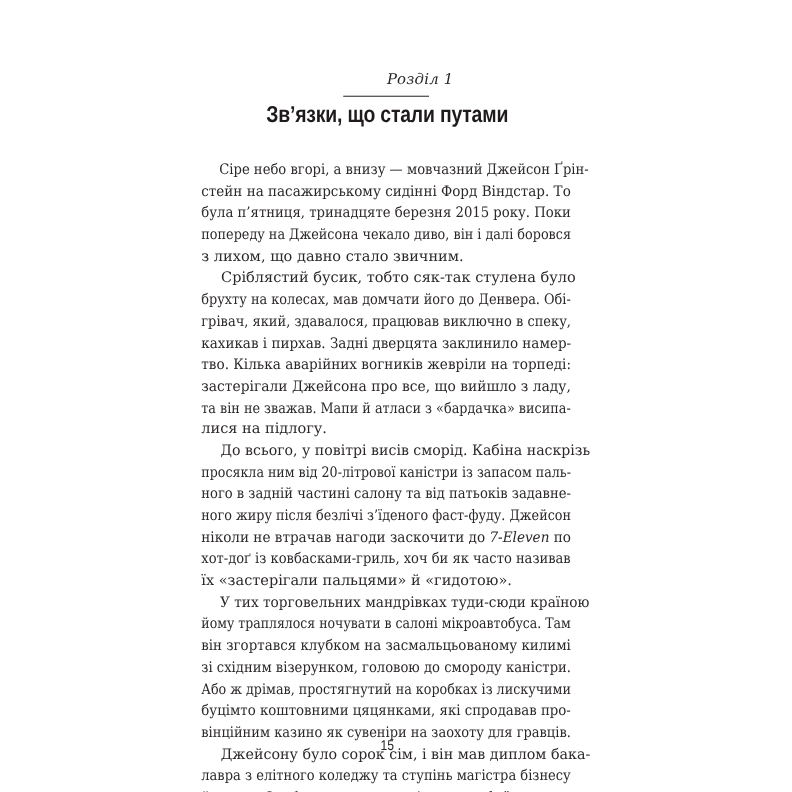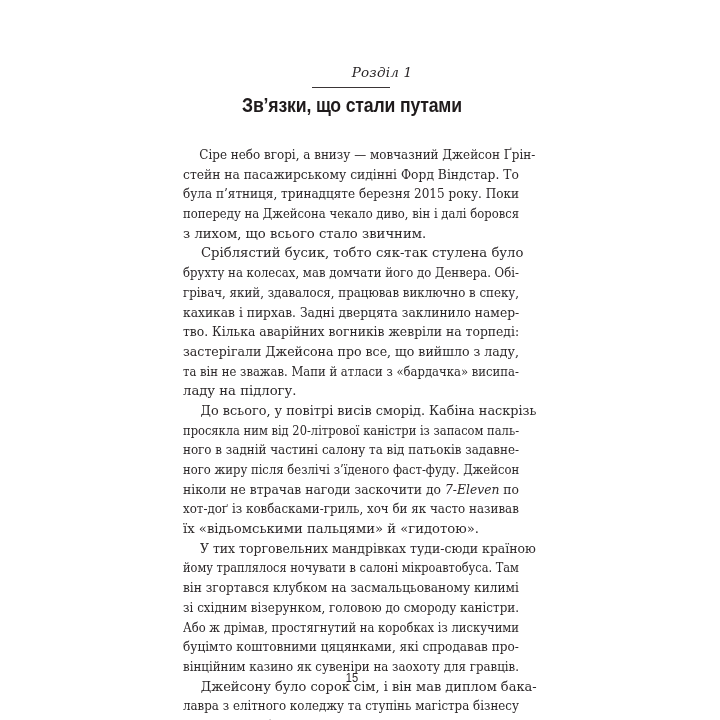--- a/index.html
+++ b/index.html
@@ -103,42 +103,42 @@
   <div class="chapter-rule"></div>
   <div class="chapter-title">Зв’язки, що стали путами</div>
 
   <div class="body-text">
 
     <div>
       <span class="line indent" style="transform: scaleX(0.906); width: 370.797px;">Сіре небо вгорі, а внизу — мовчазний Джейсон Ґрін-</span>
       <span class="line" style="transform: scaleX(0.932); width: 360.391px;">стейн на пасажирському сидінні Форд Віндстар. То</span>
       <span class="line" style="transform: scaleX(0.912); width: 368.359px;">була п’ятниця, тринадцяте березня 2015 року. Поки</span>
       <span class="line" style="transform: scaleX(0.882); width: 381.094px;">попереду на Джейсона чекало диво, він і далі боровся</span>
-      <span class="line last">з лихом, що всього стало звичним.</span>
+      <span class="line last">з лихом, що давно стало звичним.</span>
     </div>
 
     <div>
       <span class="line indent">Сріблястий бусик, тобто сяк-так стулена було</span>
       <span class="line" style="transform: scaleX(0.887); width: 378.703px;">брухту на колесах, мав домчати його до Денвера. Обі-</span>
       <span class="line" style="transform: scaleX(0.896); width: 375.062px;">грівач, який, здавалося, працював виключно в спеку,</span>
       <span class="line" style="transform: scaleX(0.931); width: 361.094px;">кахикав і пирхав. Задні дверцята заклинило намер-</span>
       <span class="line" style="transform: scaleX(0.938); width: 358.344px;">тво. Кілька аварійних вогників жевріли на торпеді:</span>
       <span class="line" style="transform: scaleX(0.954); width: 352.172px;">застерігали Джейсона про все, що вийшло з ладу,</span>
       <span class="line" style="transform: scaleX(0.881); width: 381.188px;">та він не зважав. Мапи й атласи з «бардачка» висипа-</span>
-      <span class="line last">ладу на підлогу.</span>
+      <span class="line last">лися на підлогу.</span>
     </div>
 
     <div>
       <span class="line indent" style="transform: scaleX(0.974); width: 345.047px;">До всього, у повітрі висів сморід. Кабіна наскрізь</span>
       <span class="line" style="transform: scaleX(0.871); width: 385.781px;">просякла ним від 20-літрової каністри із запасом паль-</span>
       <span class="line" style="transform: scaleX(0.903); width: 372.078px;">ного в задній частині салону та від патьоків задавне-</span>
       <span class="line" style="transform: scaleX(0.881); width: 381.562px;">ного жиру після безлічі з’їденого фаст-фуду. Джейсон</span>
       <span class="line" style="transform: scaleX(0.936); width: 359px;"><span>ніколи не втрачав нагоди заскочити до </span><span class="italic">7-Eleven</span><span> по</span></span>
       <span class="line" style="transform: scaleX(0.9); width: 373.141px;">хот-доґ із ковбасками-гриль, хоч би як часто називав</span>
-      <span class="line last">їх «відьомськими пальцями» й «гидотою».</span>
+      <span class="line last">їх «застерігали пальцями» й «гидотою».</span>
     </div>
 
     <div>
       <span class="line indent" style="transform: scaleX(0.943); width: 356.172px;">У тих торговельних мандрівках туди-сюди країною</span>
       <span class="line" style="transform: scaleX(0.863); width: 389.266px;">йому траплялося ночувати в салоні мікроавтобуса. Там</span>
       <span class="line" style="transform: scaleX(0.923); width: 364px;">він згортався клубком на засмальцьованому килимі</span>
       <span class="line" style="transform: scaleX(0.906); width: 370.953px;">зі східним візерунком, головою до смороду каністри.</span>
       <span class="line" style="transform: scaleX(0.876); width: 383.578px;">Або ж дрімав, простягнутий на коробках із лискучими</span>
       <span class="line" style="transform: scaleX(0.918); width: 365.969px;">буцімто коштовними цяцянками, які спродавав про-</span>
       <span class="line last" style="transform: scaleX(0.896); width: 374.938px;">вінційним казино як сувеніри на заохоту для гравців.</span>

